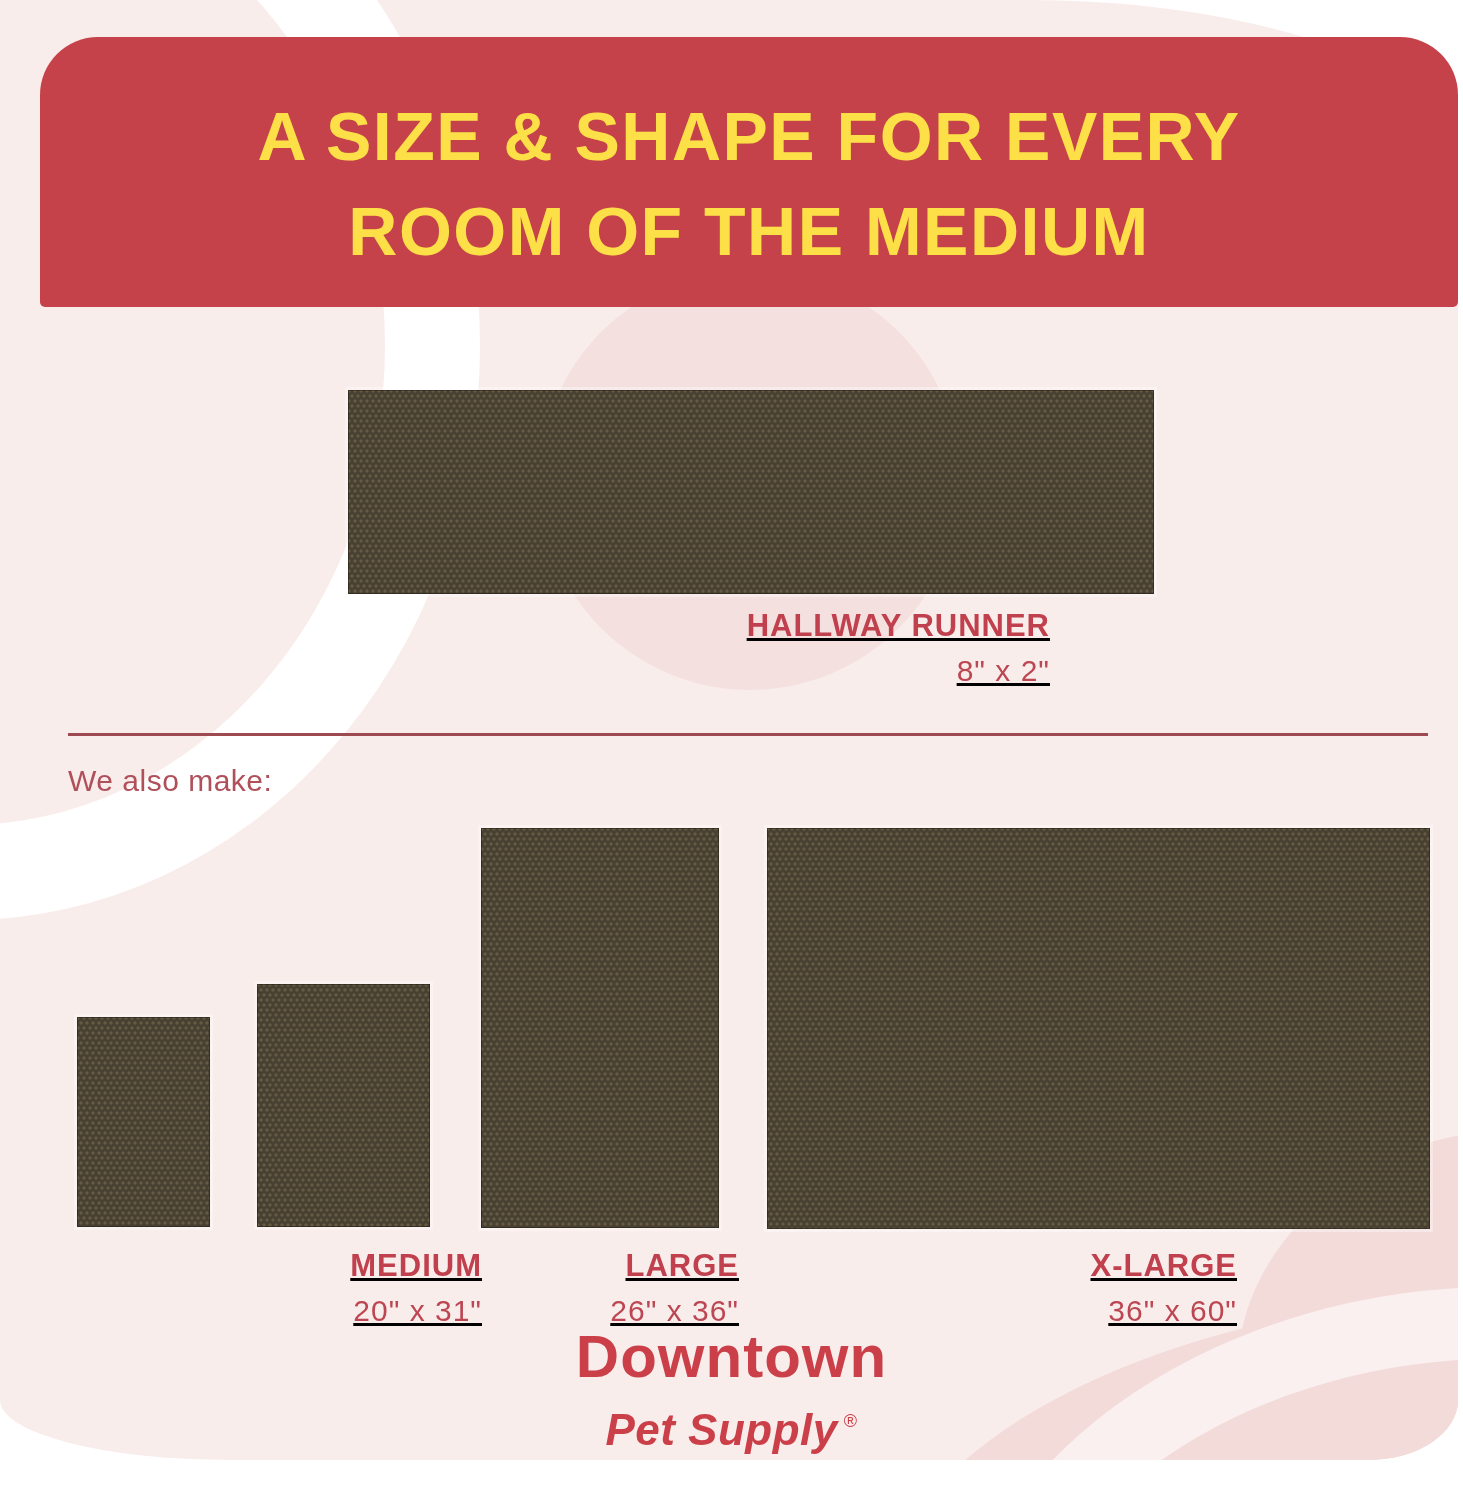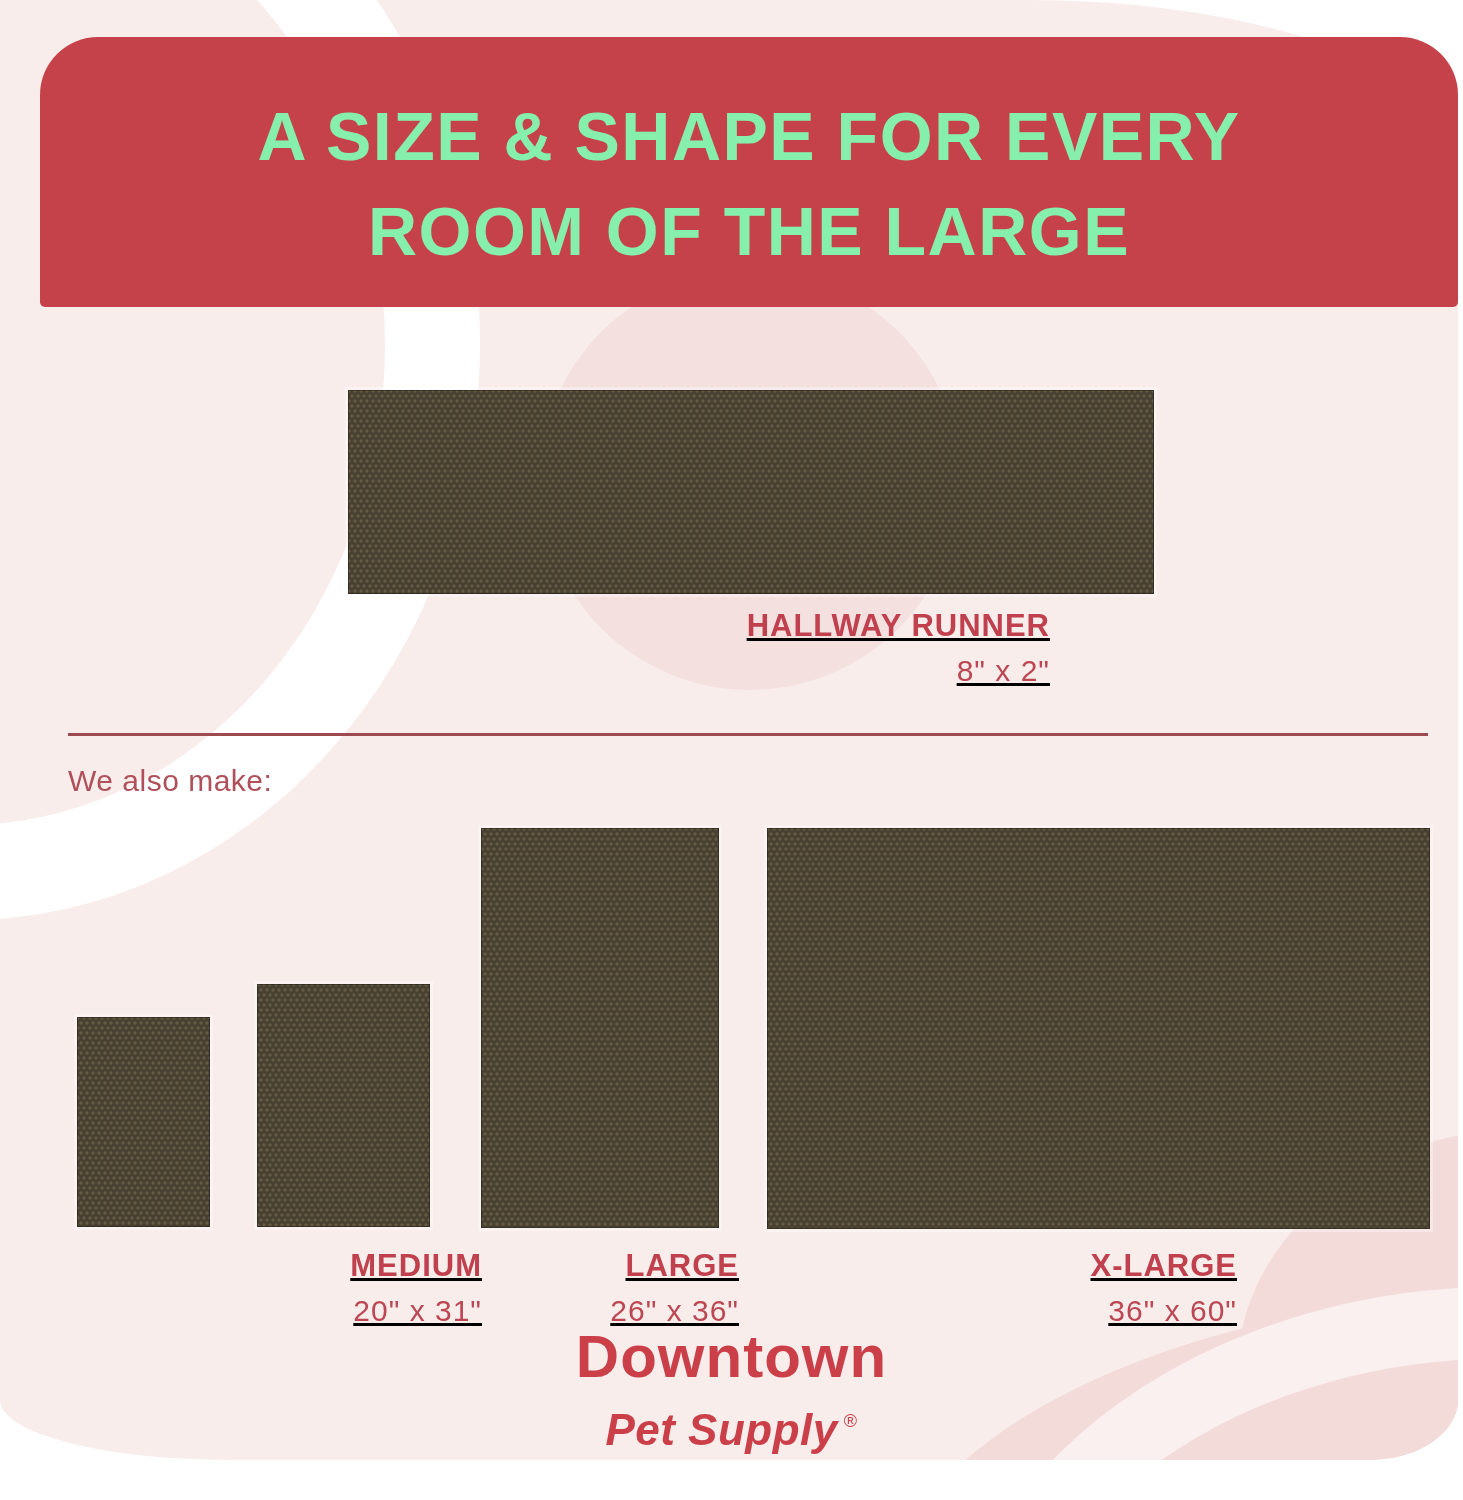--- a/index.html
+++ b/index.html
@@ -37,21 +37,21 @@
     background:transparent;
   }
 
   
   .banner {
     position:absolute; left:40px; top:37px; width:1418px; height:270px;
     background:#c5424a; border-radius:58px 58px 5px 5px; z-index:3;
   }
   .banner-title {
     position:absolute; left:0; right:0; top:52px; text-align:center;
-    color:#86efac; font-size:68px; font-weight:700; letter-spacing:1.5px;
+    color:#fde047; font-size:68px; font-weight:700; letter-spacing:1.5px;
     line-height:95px;
   }
 
   
   .mat {
     position:absolute; z-index:2;
     background-color:#484031;
     background-image:
       radial-gradient(circle, rgba(205,185,140,0.22) 1.2px, rgba(205,185,140,0) 2px),
       radial-gradient(circle, rgba(205,185,140,0.22) 1.2px, rgba(205,185,140,0) 2px);
@@ -109,21 +109,21 @@
     <div class="bone-arc-topleft"></div>
     <div class="pink-circle"></div>
     <div class="swirl-dark-1"></div>
     <div class="swirl-dark-2"></div>
     <div class="swirl-light-band"></div>
   </div>
 
   <div class="banner">
     <div class="banner-title">
       <div>A SIZE &amp; SHAPE FOR EVERY</div>
-      <div>ROOM OF THE LARGE</div>
+      <div>ROOM OF THE MEDIUM</div>
     </div>
   </div>
 
   <div class="mat mat-runner"></div>
   <div class="size-label label-runner">
     <div class="size-name">HALLWAY RUNNER</div>
     <div class="size-dims">8" x 2"</div>
   </div>
 
   <div class="divider"></div>

